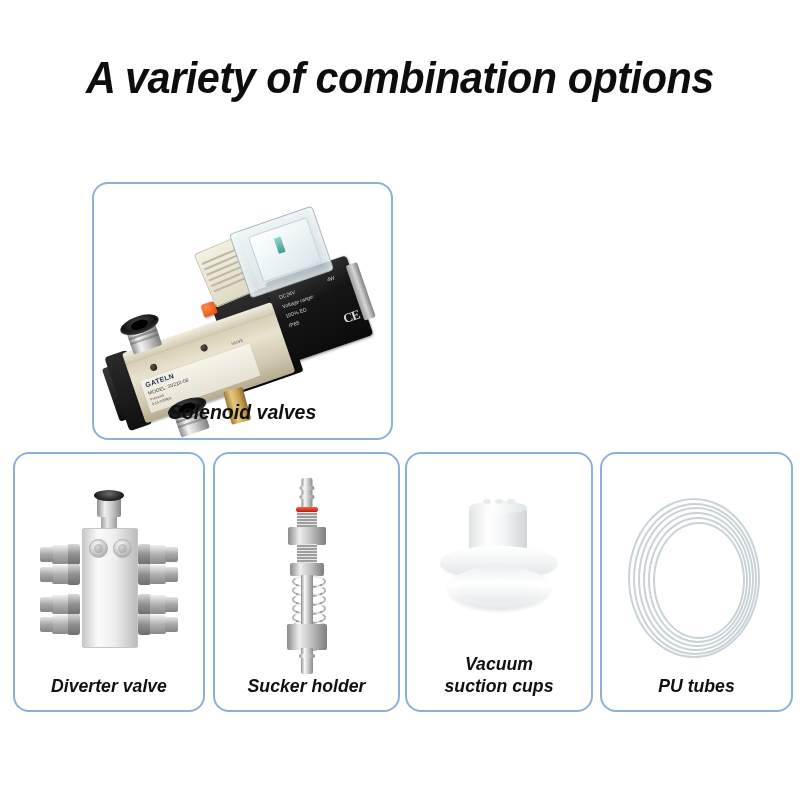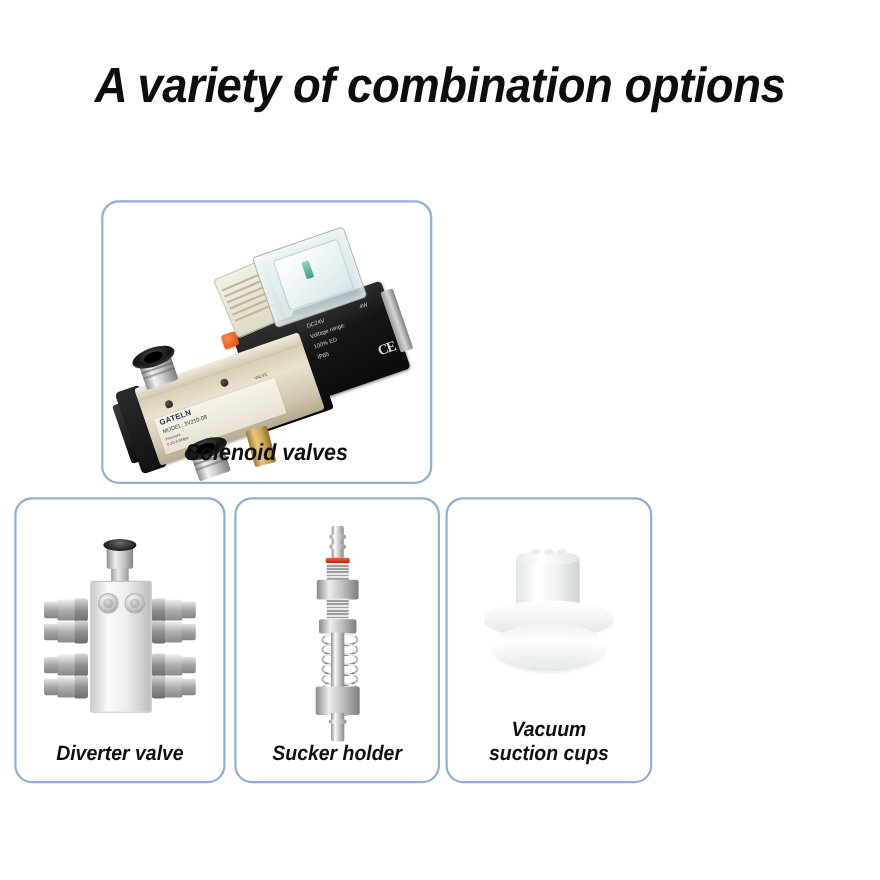--- a/index.html
+++ b/index.html
@@ -397,14 +397,27 @@
 
         <div class="sh-hex" style="top:146px;width:40px;height:26px;"></div>
         <div class="sh-stem" style="top:170px;width:12px;height:26px;border-radius:0 0 2px 2px;"></div>
         <div class="sh-stem" style="top:176px;width:16px;height:4px;border-radius:2px;"></div>
 
       </div>
     </div>
     <div class="card-label">Sucker holder</div>
   </div>
 
+  <div class="card small" style="left:600px;top:452px;width:193px;height:260px;">
+    <div class="photo">
+      <div class="pu-wrap">
+        <div class="pu-ring" style="left:6px;top:4px;width:128px;height:156px;"></div>
+        <div class="pu-ring" style="left:11px;top:9px;width:120px;height:148px;"></div>
+        <div class="pu-ring" style="left:16px;top:13px;width:112px;height:140px;"></div>
+        <div class="pu-ring" style="left:21px;top:18px;width:104px;height:131px;"></div>
+        <div class="pu-ring" style="left:26px;top:23px;width:96px;height:122px;"></div>
+        <div class="pu-ring" style="left:31px;top:28px;width:88px;height:113px;"></div>
+      </div>
+    </div>
+    <div class="card-label">PU tubes</div>
+  </div>
 
 </div>
 
 </body></html>

